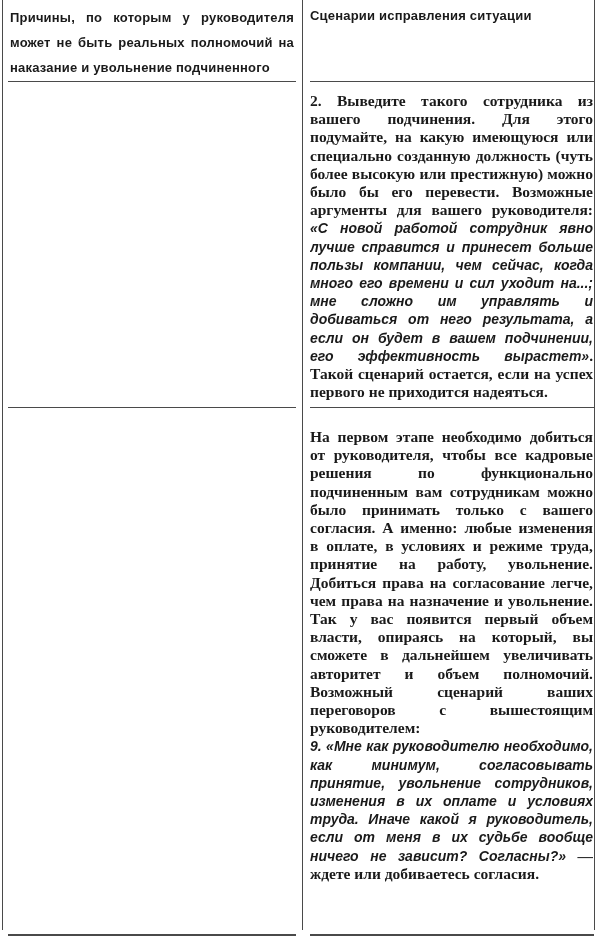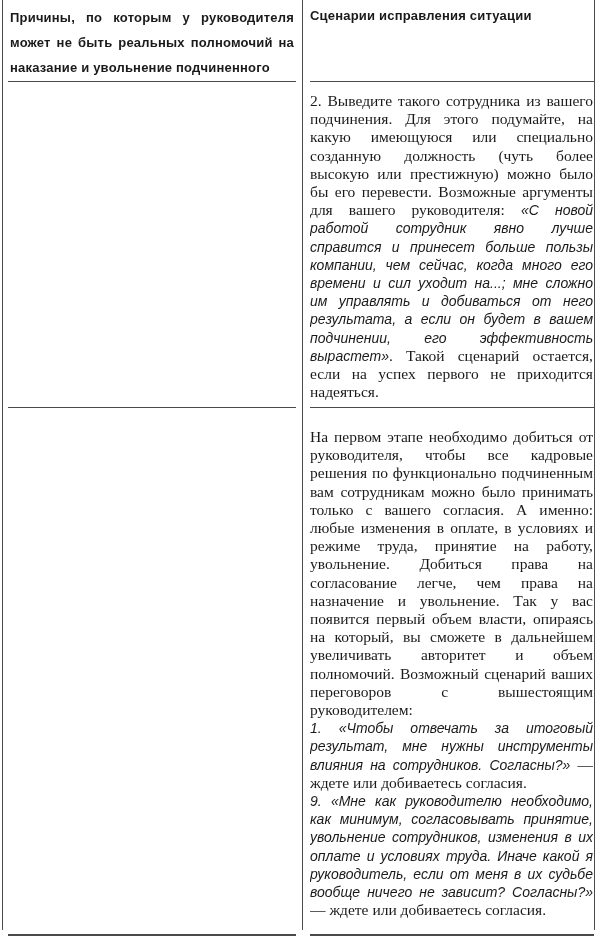--- a/index.html
+++ b/index.html
@@ -54,21 +54,21 @@
     font-family: "Liberation Serif", "DejaVu Serif", serif;
     font-size: 15.5px;
     line-height: 18.2px;
     text-align: justify;
     overflow-wrap: break-word;
   }
   .body-text .para {
     margin: 0;
     padding: 0;
   }
-  .seg { font-style: normal; }
+  .seg { font-style: normal; font-weight: bold; }
   .seg.italic {
     font-family: "Liberation Sans", "DejaVu Sans", sans-serif;
     font-style: italic;
     font-size: 14px;
   }
   .cell-header-left  { left: 10px;  top: 5px;   width: 284px; height: 74px; }
   .cell-header-right { left: 310px; top: 3px;   width: 283px; height: 74px; }
   .cell-row1-left    { left: 10px;  top: 92px;  width: 284px; height: 312px; }
   .cell-row1-right   { left: 310px; top: 92px;  width: 283px; height: 312px; }
   .cell-row2-left    { left: 10px;  top: 421px; width: 284px; height: 510px; }
@@ -93,17 +93,16 @@
   <div class="cell cell-header-left header-text">Причины, по которым у руководителя может не быть реальных полномочий на наказание и увольнение подчиненного</div>
   <div class="cell cell-header-right header-text">Сценарии исправления ситуации</div>
 
   <div class="cell cell-row1-left body-text"></div>
   <div class="cell cell-row1-right body-text">
       <p class="para"><span class="seg">2. Выведите такого сотрудника из вашего подчинения. Для этого подумайте, на какую имеющуюся или специально созданную должность (чуть более высокую или престижную) можно было бы его перевести. Возможные аргументы для вашего руководителя: </span><span class="seg italic">«С новой работой сотрудник явно лучше справится и принесет больше пользы компании, чем сейчас, когда много его времени и сил уходит на...; мне сложно им управлять и добиваться от него результата, а если он будет в вашем подчинении, его эффективность вырастет»</span><span class="seg">. Такой сценарий остается, если на успех первого не приходится надеяться.</span></p>
     </div>
 
   <div class="cell cell-row2-right body-text">
       <p class="para"><span class="seg">На первом этапе необходимо добиться от руководителя, чтобы все кадровые решения по функционально подчиненным вам сотрудникам можно было принимать только с вашего согласия. А именно: любые изменения в оплате, в условиях и режиме труда, принятие на работу, увольнение. Добиться права на согласование легче, чем права на назначение и увольнение. Так у вас появится первый объем власти, опираясь на который, вы сможете в дальнейшем увеличивать авторитет и объем полномочий. Возможный сценарий ваших переговоров с вышестоящим руководителем:</span></p>
-      <p class="para"><span class="seg italic">1. «Чтобы отвечать за итоговый результат, мне нужны инструменты влияния на сотрудников. Согласны?»</span><span class="seg"> — ждете или добиваетесь согласия.</span></p>
       <p class="para"><span class="seg italic">9. «Мне как руководителю необходимо, как минимум, согласовывать принятие, увольнение сотрудников, изменения в их оплате и условиях труда. Иначе какой я руководитель, если от меня в их судьбе вообще ничего не зависит? Согласны?»</span><span class="seg"> — ждете или добиваетесь согласия.</span></p>
     </div>
 
 </div>
 
 </body></html>

